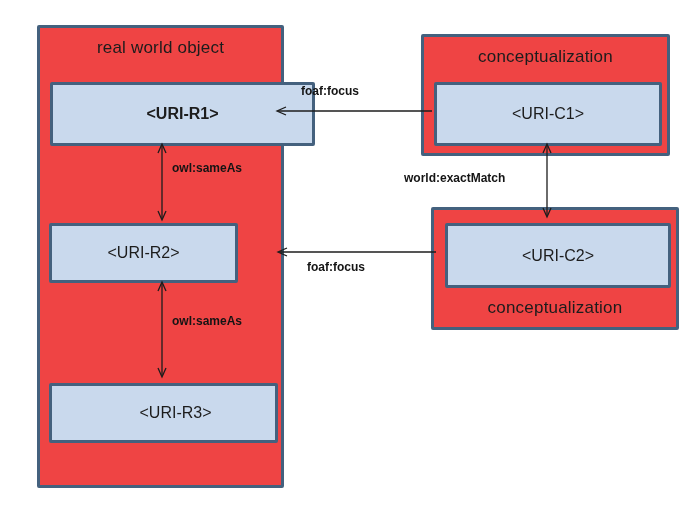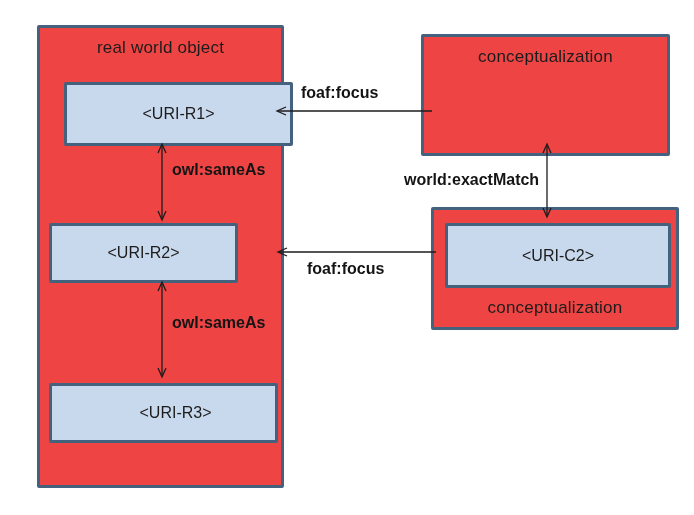--- a/index.html
+++ b/index.html
@@ -41,21 +41,21 @@
     box-sizing: border-box;
     display: flex;
     align-items: center;
     justify-content: center;
     font-size: 16px;
     color: #1c1c1c;
     white-space: nowrap;
   }
   #container-real      { left: 37px;  top: 25px;  width: 247px; height: 463px; }
   #container-real .container-title { top: 10px; }
-  #node-uri-r1 { left: 24px;  top: 54px;  width: 229px; height: 64px; }
+  #node-uri-r1 { left: 10px;  top: 54px;  width: 265px; height: 64px; font-weight: bold; }
   #node-uri-r2 { left: 9px;  top: 195px; width: 189px; height: 60px; }
   #node-uri-r3 { left: 9px;  top: 355px; width: 229px; height: 60px; padding-left: 24px; }
 
   #container-concept-1 { left: 421px; top: 34px;  width: 249px; height: 122px; }
   #container-concept-1 .container-title { top: 10px; }
   #node-uri-c1 { left: 10px; top: 45px;  width: 228px; height: 64px; }
 
   #container-concept-2 { left: 423px; top: 207px; width: 248px; height: 123px; margin-left: 8px; }
   #container-concept-2 .container-title { bottom: 9px; }
   #node-uri-c2 { left: 11px; top: 13px;  width: 226px; height: 65px; }
@@ -63,21 +63,21 @@
   .edges-layer {
     position: absolute;
     left: 0;
     top: 0;
     width: 694px;
     height: 515px;
     pointer-events: none;
   }
   .edge-label {
     position: absolute;
-    font-size: 16px;
+    font-size: 12px;
     font-weight: 600;
     color: #141414;
     white-space: nowrap;
   }
   #label-foaf-1 { left: 301px; top: 84px;  }
   #label-owl-1  { left: 172px; top: 161px; }
   #label-skos   { left: 404px; top: 171px; }
   #label-foaf-2 { left: 307px; top: 260px; }
   #label-owl-2  { left: 172px; top: 314px; }
 </style>
@@ -94,20 +94,23 @@
     <div class="node" id="node-uri-r2">
       <span>&lt;URI-R2&gt;</span>
     </div>
     <div class="node" id="node-uri-r3">
       <span>&lt;URI-R3&gt;</span>
     </div>
   </div>
 
   <div class="container" id="container-concept-1">
     <div class="container-title">conceptualization</div>
+    <div class="node" id="node-uri-c1">
+      <span>&lt;URI-C1&gt;</span>
+    </div>
   </div>
 
   <div class="container" id="container-concept-2">
     <div class="node" id="node-uri-c2">
       <span>&lt;URI-C2&gt;</span>
     </div>
     <div class="container-title">conceptualization</div>
   </div>
 
   <svg class="edges-layer" viewBox="0 0 694 515" xmlns="http://www.w3.org/2000/svg">

